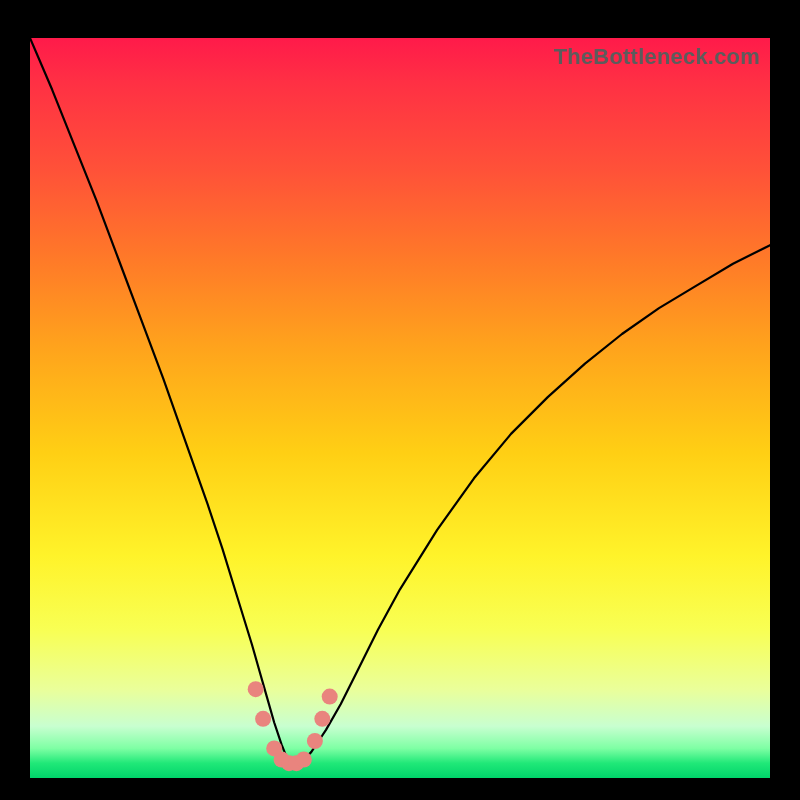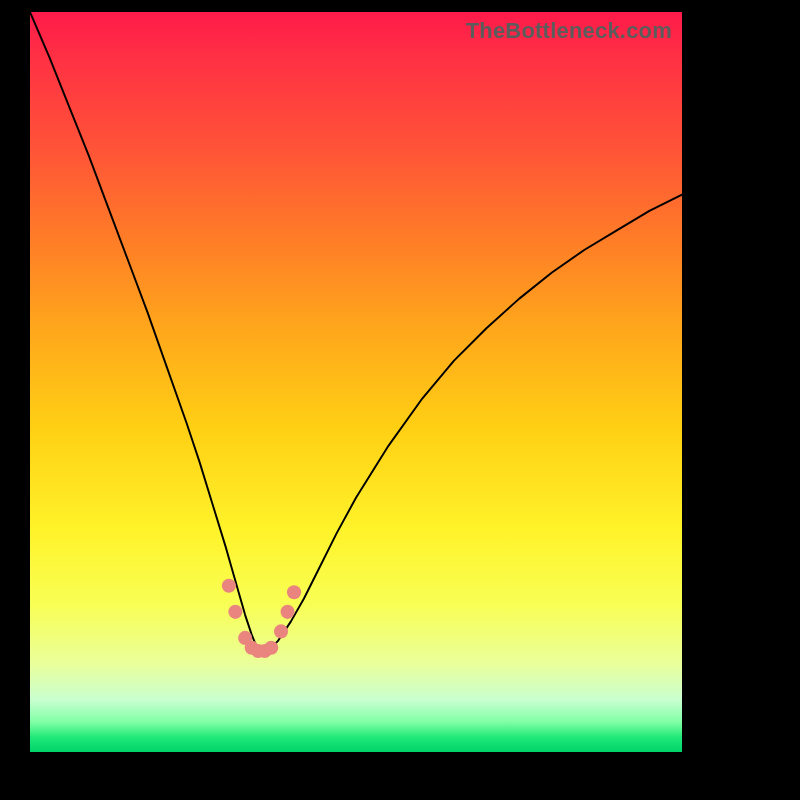--- a/index.html
+++ b/index.html
@@ -1,17 +1,17 @@
 <!DOCTYPE html>
 <html><head>
 <meta charset="utf-8">
 <style>
   html,body{margin:0;padding:0;width:800px;height:800px;overflow:hidden;background:#000;font-family:Arial,Helvetica,sans-serif}
   .outer{position:absolute;inset:0;background:#000}
-  .plot{position:absolute;left:30px;top:12px;width:652px;height:740px;overflow:hidden}
+  .plot{position:absolute;left:30px;top:38px;width:740px;height:740px;overflow:hidden}
   .gradient{position:absolute;inset:0;
     background:linear-gradient(180deg,
       #ff1a4a 0%,
       #ff3044 6%,
       #ff5238 18%,
       #ff7a28 30%,
       #ffa41c 42%,
       #ffcf14 56%,
       #fff32a 70%,
       #f8ff54 80%,

